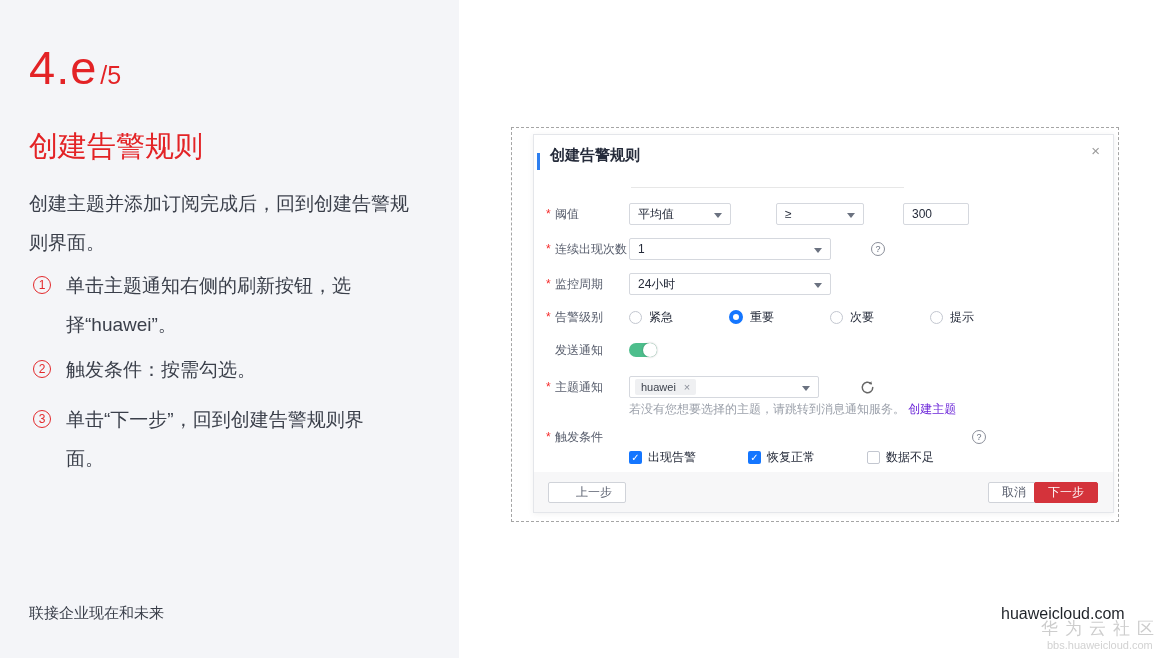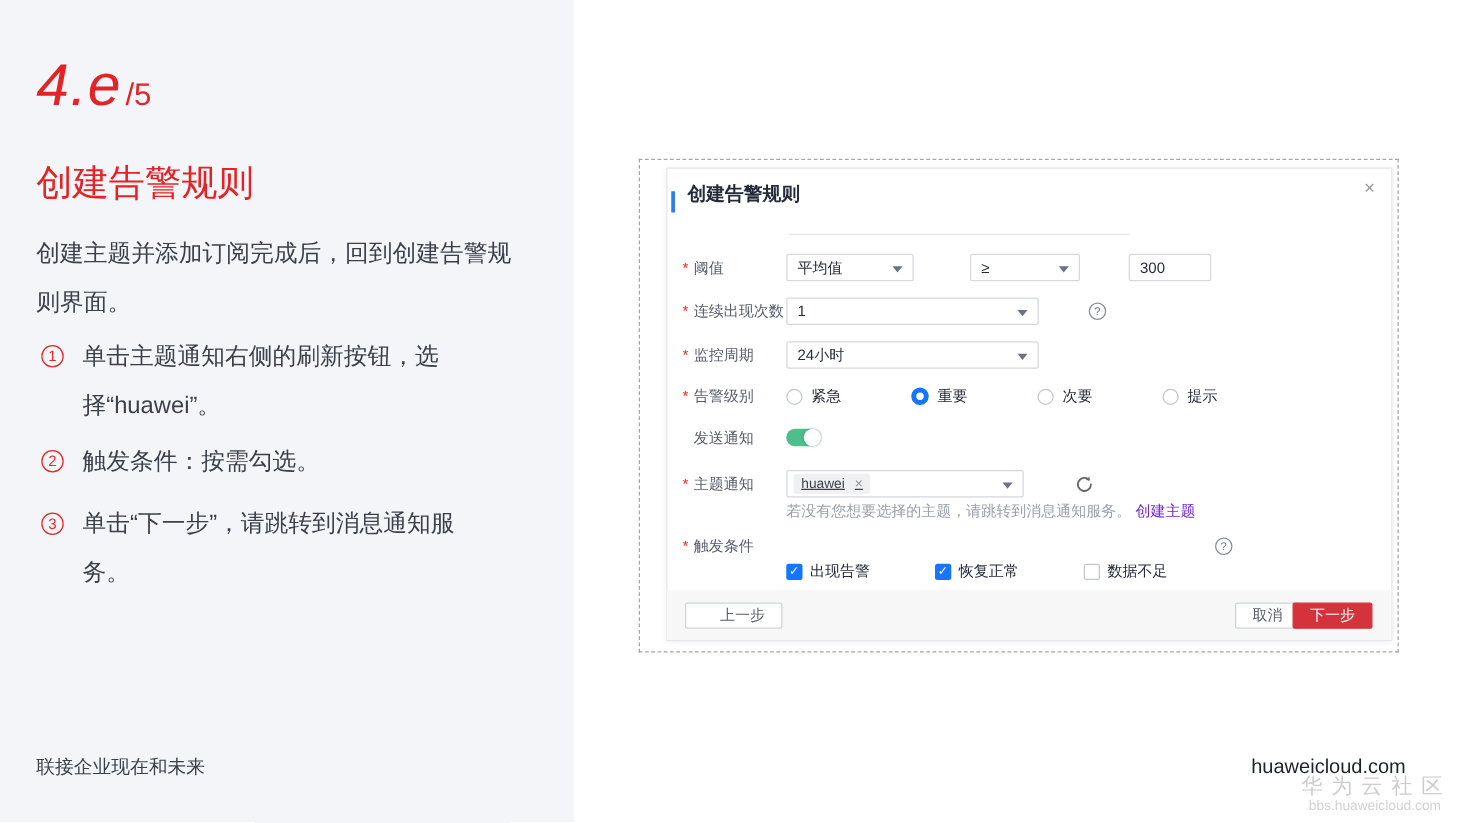--- a/index.html
+++ b/index.html
@@ -3,21 +3,21 @@
 <meta charset="utf-8">
 <style>
   * { margin:0; padding:0; box-sizing:border-box; }
   html,body { width:1171px; height:658px; background:#fff; overflow:hidden;
     font-family:"Liberation Sans","DejaVu Sans",sans-serif; }
   body { position:relative; }
 
   
   .left-panel { position:absolute; left:0; top:0; width:459px; height:658px; background:#f4f5f8; }
   .step-num { position:absolute; left:29px; top:40px; display:flex; align-items:baseline; color:#e32326; }
-  .step-num .big { font-size:47px; font-weight:500; letter-spacing:1px;font-style:italic; }
+  .step-num .big { font-size:47px; font-weight:500; letter-spacing:1px; }
   .step-num .small { font-size:25px; margin-left:3px; }
   .lp-heading { position:absolute; left:29px; top:127px; font-size:29px; font-weight:500; color:#e32326; }
   .lp-intro { position:absolute; left:29px; top:184px; width:382px; font-size:19px; line-height:39px; color:#3a3f4a; }
   .lp-step { position:absolute; left:33px; display:flex; }
   .lp-step .circ { flex:0 0 auto; width:18px; height:18px; margin-top:10px; border:1.5px solid #e3292c;
     border-radius:50%; color:#e3292c; font-size:12px; line-height:16px; text-align:center; }
   .lp-step .stext { margin-left:15px; width:332px; font-size:19px; line-height:39px; color:#3a3f4a; }
   .lp-link-line { position:absolute; left:29px; top:484px; font-size:19px; line-height:30px; color:#3a3f4a; }
   .lp-link-line a { color:#2f54eb; text-decoration:underline; cursor:pointer; }
   .lp-footer { position:absolute; left:29px; top:604px; font-size:15px; color:#3a3f4a; }
@@ -48,21 +48,21 @@
 
   .radio-item { display:flex; align-items:center; margin-right:24px; font-size:12px; color:#252b3a; cursor:pointer; }
   .radio { width:13px; height:13px; border:1px solid #c3c7d0; border-radius:50%; background:#fff; margin-right:7px; }
   .radio.sel-on { width:14px; height:14px; border:4px solid #1476ff; background:#fff; }
 
   .toggle { position:relative; width:28px; height:14px; border-radius:8px; background:#4dbe8c; cursor:pointer; }
   .toggle .knob { position:absolute; right:0px; top:0px; width:14px; height:14px; background:#fff;
     border-radius:50%; box-shadow:0 0 2px rgba(0,0,0,.35); }
 
   .tag { display:flex; align-items:center; height:16px; background:#eff0f2; border-radius:2px;
-    padding:0 6px; font-size:11px; color:#3a3f4a; margin-left:-3px;text-decoration:underline; }
+    padding:0 6px; font-size:11px; color:#3a3f4a; margin-left:-3px; }
   .tag .tag-x { margin-left:8px; color:#8a8e99; font-size:11px; cursor:pointer; }
 
   .refresh { margin-left:9px; cursor:pointer; display:flex; }
 
   .helper { position:absolute; left:95px; top:0; font-size:12px; color:#9ba0aa; white-space:nowrap; }
   .helper a { color:#6d28d9; text-decoration:none; cursor:pointer; }
 
   .cb-item { display:flex; align-items:center; margin-right:20px; font-size:12px; color:#252b3a; cursor:pointer;margin-top:40px; }
   .cb { width:13px; height:13px; border-radius:2px; margin-right:6px; border:1px solid #c3c7d0; background:#fff; }
   .cb.checked { border:none; background:#1476ff; color:#fff; font-size:10px; line-height:13px; text-align:center; }
@@ -95,21 +95,21 @@
   <div class="lp-step" style="top:266px">
     <span class="circ">1</span>
     <span class="stext">单击主题通知右侧的刷新按钮，选择“huawei”。</span>
   </div>
   <div class="lp-step" style="top:350px">
     <span class="circ">2</span>
     <span class="stext">触发条件：按需勾选。</span>
   </div>
   <div class="lp-step" style="top:400px">
     <span class="circ">3</span>
-    <span class="stext">单击“下一步”，请跳转到消息通知服务。</span>
+    <span class="stext">单击“下一步”，回到创建告警规则界面。</span>
   </div>
 
 
   <div class="lp-footer">联接企业现在和未来</div>
 </div>
 
 <div class="shot-frame">
   <div class="dialog">
     <div class="dlg-bar"></div>
     <div class="dlg-title">创建告警规则</div>

